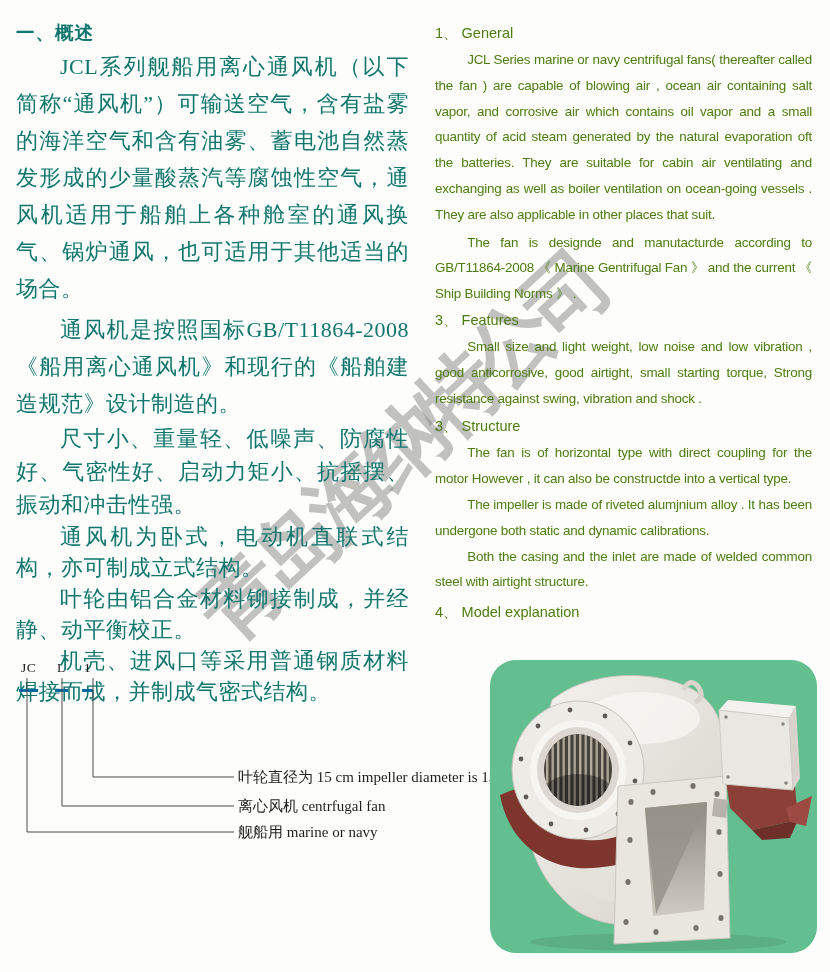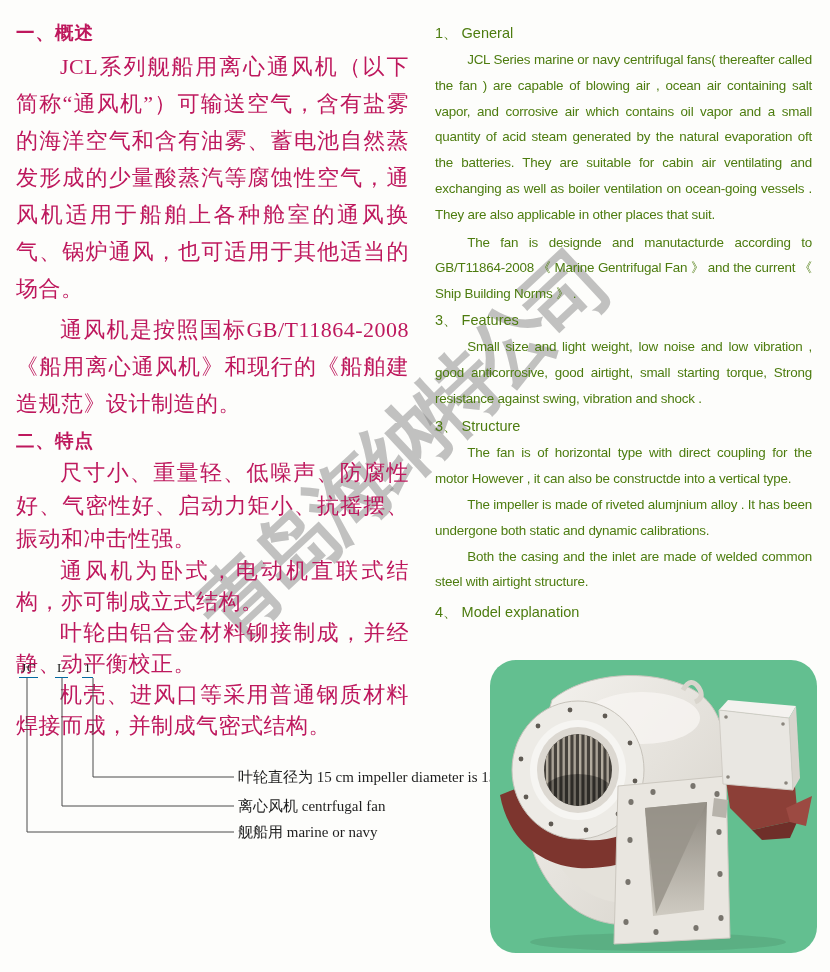--- a/index.html
+++ b/index.html
@@ -8,21 +8,21 @@
 
   
   .watermark{
     position:absolute;left:402px;top:448px;z-index:1;
     transform:translate(-50%,-50%) rotate(-43deg);
     font-family:"Liberation Sans",sans-serif;font-weight:700;font-size:82px;
     letter-spacing:-8px;white-space:nowrap;color:rgba(128,128,128,0.48);
   }
 
   
-  .col-cn{position:absolute;left:16px;top:18px;width:393px;z-index:2;color:#be185d;
+  .col-cn{position:absolute;left:16px;top:18px;width:393px;z-index:2;color:#0f766e;
           font-family:"Liberation Serif","DejaVu Serif",serif;}
   .col-cn h3{font-size:18.5px;font-weight:bold;line-height:30px;margin:0;letter-spacing:1px;}
   .col-cn p{font-size:22px;margin:0;text-align:justify;text-indent:2em;letter-spacing:.5px;}
   .cn-p1{line-height:37px;}
   .cn-p2{line-height:37px;margin-top:4px !important;}
   .cn-h2{margin-top:4px !important;}
   .cn-p3{line-height:33px;}
   .cn-h3{margin-top:8px !important;}
   .cn-ps{line-height:31px;}
   .cn-h4{margin-top:2px !important;}
@@ -33,21 +33,21 @@
   .col-en h3{font-size:14.5px;font-weight:normal;line-height:27px;margin:0;}
   .col-en p{font-size:13.4px;line-height:25.8px;margin:0;text-align:justify;
             text-indent:2.4em;letter-spacing:-.2px;}
   .en-mt{margin-top:2px !important;}
   .en-h4{margin-top:4px !important;}
 
   
   .diagram{position:absolute;left:16px;top:658px;width:462px;height:195px;z-index:2;
            font-family:"Liberation Serif","DejaVu Serif",serif;color:#1e1e1e;}
   .diagram .code{position:absolute;top:2px;font-size:13.5px;letter-spacing:.5px;
-                 border-bottom:1px solid #0369a1;padding:0 2px 1px 2px;}
+                 border-bottom:3px solid #0369a1;padding:0 2px 13px 2px;}
   .code-jc{left:3px;}
   .code-l{left:39px;}
   .code-15{left:66px;}
   .diagram svg{position:absolute;left:0;top:0;}
   .dlabel{position:absolute;left:222px;font-size:15px;line-height:20px;white-space:nowrap;}
   .dlabel-1{top:109px;}
   .dlabel-2{top:138px;}
   .dlabel-3{top:164px;}
 
   
@@ -58,21 +58,20 @@
 <body>
 
 <div class="page">
 
   <div class="watermark">青岛海纳特公司</div>
 
   <div class="col-cn">
     <h3>一、概述</h3>
     <p class="cn-p1">JCL系列舰船用离心通风机（以下简称“通风机”）可输送空气，含有盐雾的海洋空气和含有油雾、蓄电池自然蒸发形成的少量酸蒸汽等腐蚀性空气，通风机适用于船舶上各种舱室的通风换气、锅炉通风，也可适用于其他适当的场合。</p>
     <p class="cn-p2">通风机是按照国标GB/T11864-2008《船用离心通风机》和现行的《船舶建造规范》设计制造的。</p>
-    <h3 class="cn-h2">二、特点</h3>
     <p class="cn-p3">尺寸小、重量轻、低噪声、防腐性好、气密性好、启动力矩小、抗摇摆、振动和冲击性强。</p>
     <p class="cn-ps">通风机为卧式，电动机直联式结构，亦可制成立式结构。</p>
     <p class="cn-ps">叶轮由铝合金材料铆接制成，并经静、动平衡校正。</p>
     <p class="cn-ps">机壳、进风口等采用普通钢质材料焊接而成，并制成气密式结构。</p>
   </div>
 
   <div class="col-en">
     <h3>1、 General</h3>
     <p>JCL Series marine or navy centrifugal fans( thereafter called the fan ) are capable of blowing air , ocean air containing salt vapor, and corrosive air which contains oil vapor and a small quantity of acid steam generated by the natural evaporation oft the batteries. They are suitable for cabin air ventilating and exchanging as well as boiler ventilation on ocean-going vessels . They are also applicable in other places that suit.</p>
     <p class="en-mt">The fan is designde and manutacturde according to GB/T11864-2008 《 Marine Gentrifugal Fan 》 and the current 《 Ship Building Norms 》 .</p>

